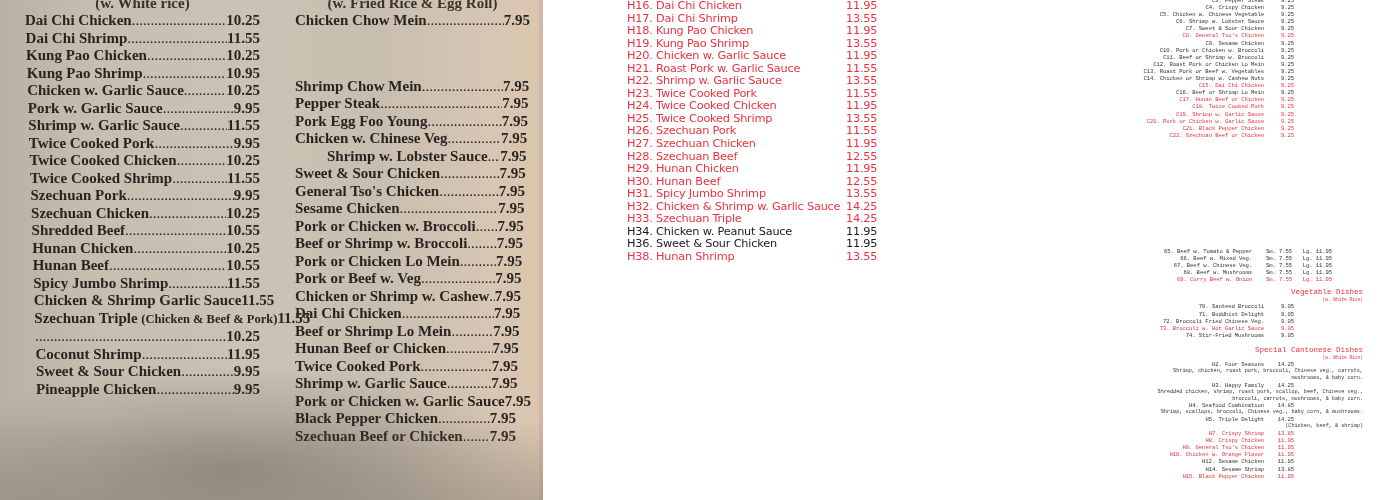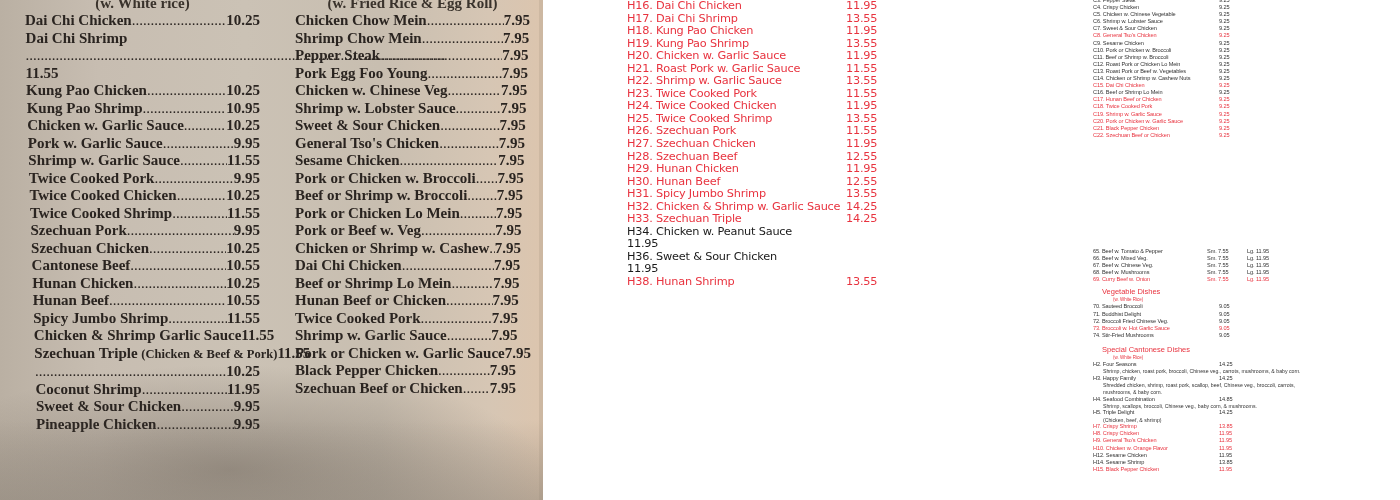--- a/index.html
+++ b/index.html
@@ -31,24 +31,24 @@
     .prow .dots::after { content: "................................................................................................................"; }
     .prow .pr { flex: 0 0 auto; }
     .pcol.left { left: 25px; width: 235px; }
     .pcol.right { left: 295px; width: 235px; }
 
     
     .dmenu { position: absolute; left: 627px; top: 0; width: 245px; font-family: "DejaVu Sans", sans-serif; }
     .drow { display: flex; justify-content: space-between; font-size: 11.3px; line-height: 12.55px; white-space: nowrap; letter-spacing: -0.2px; }
     .drow .pr { width: 26px; text-align: right; }
     .red { color: #e8333f; }
-    .blk { color: #1a1a1a; flex-direction: column; }
+    .blk { color: #1a1a1a; }
 
     
-    .smenu { position: absolute; left: 1093px; font-family: Liberation Sans, sans-serif; font-size: 5.6px; }
+    .smenu { position: absolute; left: 1138px; font-family: Liberation Mono, monospace; font-size: 5.6px; text-align: right; }
     .srow { display: flex; line-height: 7.1px; white-space: nowrap; letter-spacing: -0.1px; }
     .srow .nm { width: 126px; overflow: hidden; }
     .srow .pr { width: 30px; }
     .srow .pr2 { width: 30px; }
     .shead { font-size: 7.5px; line-height: 10px; color: #e8333f; margin-left: 9px; }
     .ssub { font-size: 4.5px; line-height: 6px; color: #e8333f; margin-left: 20px; }
     .sdesc { font-size: 5.2px; line-height: 6.8px; color: #333; padding-left: 10px; width: 215px; white-space: normal; }
     .sgrey { color: #333; }
   </style>
 </head>
@@ -56,21 +56,21 @@
 
 <div class="photo">
   <div class="pcol left">
     <div class="sub">(w. White rice)</div>
     <div id="photo-left-rows">
         <div class="prow" style="padding-left: 0px;">
           <span class="nm">Dai Chi Chicken</span>
           <span class="dots"></span>
           <span class="pr">10.25</span>
         </div>
-        <div class="prow" style="padding-left: 0.55px; flex-direction: column;">
+        <div class="prow" style="padding-left: 0.55px;">
           <span class="nm">Dai Chi Shrimp</span>
           <span class="dots"></span>
           <span class="pr">11.55</span>
         </div>
         <div class="prow" style="padding-left: 1.1px;">
           <span class="nm">Kung Pao Chicken</span>
           <span class="dots"></span>
           <span class="pr">10.25</span>
         </div>
         <div class="prow" style="padding-left: 1.65px;">
@@ -112,21 +112,21 @@
           <span class="nm">Szechuan Pork</span>
           <span class="dots"></span>
           <span class="pr">9.95</span>
         </div>
         <div class="prow" style="padding-left: 6.05px;">
           <span class="nm">Szechuan Chicken</span>
           <span class="dots"></span>
           <span class="pr">10.25</span>
         </div>
         <div class="prow" style="padding-left: 6.6px;">
-          <span class="nm">Cantonese Beef</span>
+          <span class="nm">Shredded Beef</span>
           <span class="dots"></span>
           <span class="pr">10.55</span>
         </div>
         <div class="prow" style="padding-left: 7.15px;">
           <span class="nm">Hunan Chicken</span>
           <span class="dots"></span>
           <span class="pr">10.25</span>
         </div>
         <div class="prow" style="padding-left: 7.7px;">
           <span class="nm">Hunan Beef</span>
@@ -166,41 +166,41 @@
       </div>
   </div>
   <div class="pcol right">
     <div class="sub">(w. Fried Rice &amp; Egg Roll)</div>
     <div id="photo-right-rows">
         <div class="prow" style="padding-right: 0px;">
           <span class="nm">Chicken Chow Mein</span>
           <span class="dots"></span>
           <span class="pr">7.95</span>
         </div>
-        <div class="prow" style="padding-right: 0.7px;">
+        <div class="prow" style="padding-right: 0.7px; margin-top: 48px;">
           <span class="nm">Shrimp Chow Mein</span>
           <span class="dots"></span>
           <span class="pr">7.95</span>
         </div>
         <div class="prow" style="padding-right: 1.4px;">
           <span class="nm">Pepper Steak</span>
           <span class="dots"></span>
           <span class="pr">7.95</span>
         </div>
         <div class="prow" style="padding-right: 2.1px;">
           <span class="nm">Pork Egg Foo Young</span>
           <span class="dots"></span>
           <span class="pr">7.95</span>
         </div>
         <div class="prow" style="padding-right: 2.8px; text-align: center;">
           <span class="nm">Chicken w. Chinese Veg</span>
           <span class="dots"></span>
           <span class="pr">7.95</span>
         </div>
-        <div class="prow" style="padding-right: 3.5px;">
+        <div class="prow" style="padding-right: 3.5px; margin-left: 32px;">
           <span class="nm">Shrimp w. Lobster Sauce</span>
           <span class="dots"></span>
           <span class="pr">7.95</span>
         </div>
         <div class="prow" style="padding-right: 4.2px;">
           <span class="nm">Sweet &amp; Sour Chicken</span>
           <span class="dots"></span>
           <span class="pr">7.95</span>
         </div>
         <div class="prow" style="padding-right: 4.9px;">

